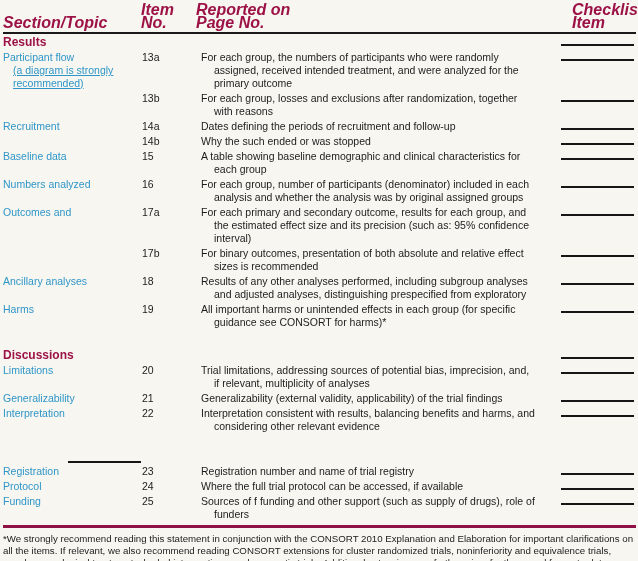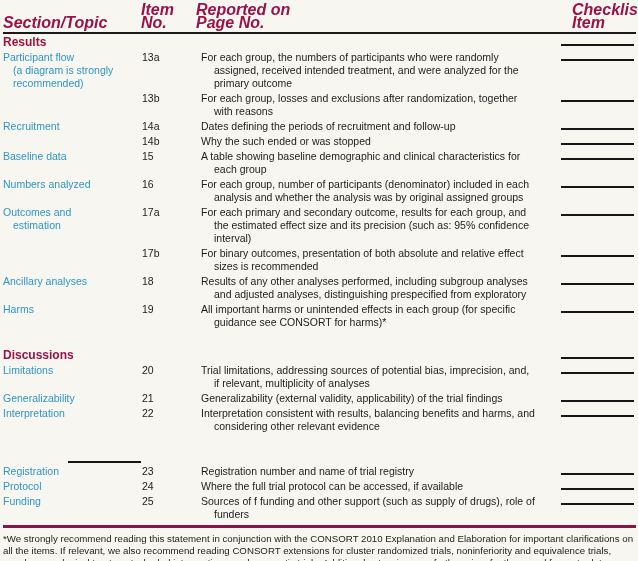--- a/index.html
+++ b/index.html
@@ -41,21 +41,21 @@
   .section { margin-top: 20px; }
   .section.first { margin-top: 2px; }
   .section-label {
     color: #9c1246;
     font-weight: bold;
     font-size: 12px;
     line-height: 13px;
     grid-column: 1 / span 3;
   }
   .topic { color: #2e96c8; }
-  .topic .t-note { display: block; padding-left: 10px; }
+  .topic .t-note { display: block; padding-left: 10px; text-decoration: underline; }
   .no { color: #1c1c1c; padding-left: 1px; }
   .text {
     padding-left: 14px;
     padding-right: 22px;
     box-sizing: border-box;
   }
   .text .t-inner {
     display: block;
     padding-left: 13px;
     text-indent: -13px;
@@ -165,21 +165,21 @@
         <div class="cell topic"><span>Numbers analyzed</span></div>
         <div class="cell no">16</div>
         <div class="cell text">
           <span class="t-inner">For each group, number of participants (denominator) included in each analysis and whether the analysis was by original assigned groups</span>
         </div>
         <div class="cell pagecell">
           <div class="pl"></div>
         </div>
       </div>
       <div class="row item">
-        <div class="cell topic"><span>Outcomes and</span><span class="t-note">estimation</span></div>
+        <div class="cell topic"><span>Outcomes and</span></div>
         <div class="cell no">17a</div>
         <div class="cell text">
           <span class="t-inner">For each primary and secondary outcome, results for each group, and the estimated effect size and its precision (such as: 95% confidence interval)</span>
         </div>
         <div class="cell pagecell">
           <div class="pl"></div>
         </div>
       </div>
       <div class="row item">
         <div class="cell topic"><span></span></div>

